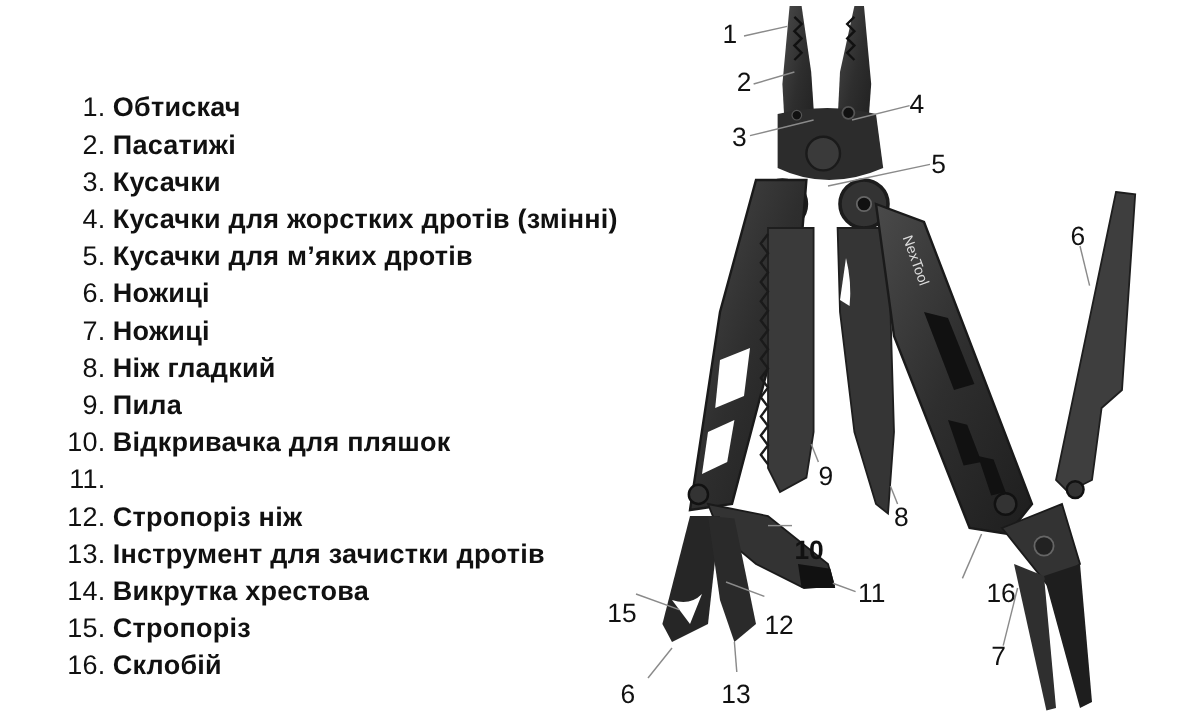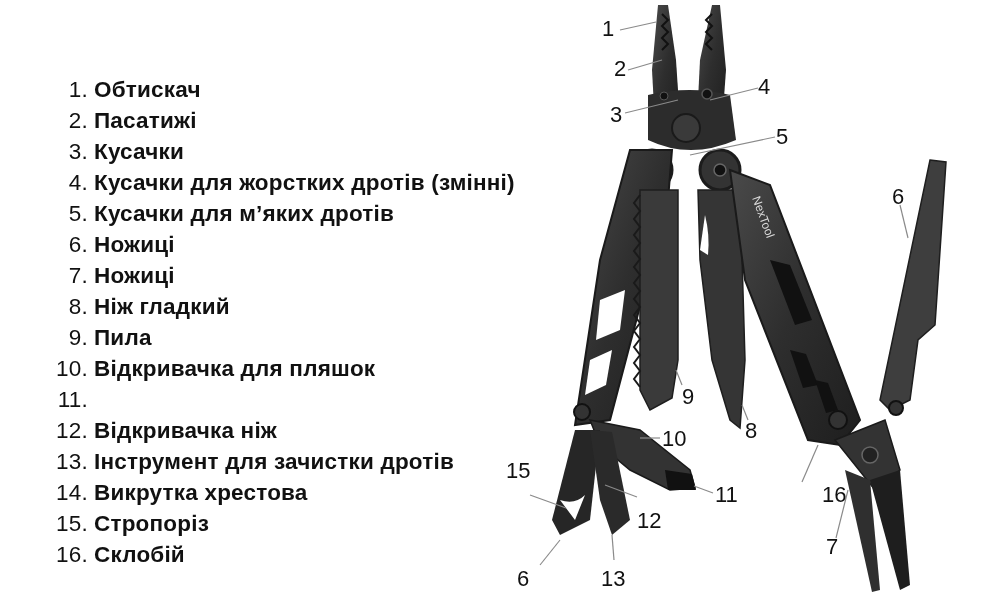--- a/index.html
+++ b/index.html
@@ -54,21 +54,21 @@
     </li>
   <li>
       <span class="num">10.</span>
       <span class="label">Відкривачка для пляшок</span>
     </li>
   <li>
       <span class="num">11.</span>
     </li>
   <li>
       <span class="num">12.</span>
-      <span class="label">Відкривачка ніж</span>
+      <span class="label">Стропоріз ніж</span>
     </li>
   <li>
       <span class="num">13.</span>
       <span class="label">Інструмент для зачистки дротів</span>
     </li>
   <li>
       <span class="num">14.</span>
       <span class="label">Викрутка хрестова</span>
     </li>
   <li>
@@ -181,19 +181,19 @@
 
 <span class="callout" style="left:602px;top:18px;">1</span>
 <span class="callout" style="left:614px;top:58px;">2</span>
 <span class="callout" style="left:610px;top:104px;">3</span>
 <span class="callout" style="left:758px;top:76px;">4</span>
 <span class="callout" style="left:776px;top:126px;">5</span>
 <span class="callout" style="left:892px;top:186px;">6</span>
 <span class="callout" style="left:826px;top:536px;">7</span>
 <span class="callout" style="left:745px;top:420px;">8</span>
 <span class="callout" style="left:682px;top:386px;">9</span>
-<span class="callout" style="left:662px;top:428px;">10</span>
+<span class="callout" style="left:662px;top:448px;font-weight:bold;">10</span>
 <span class="callout" style="left:715px;top:484px;">11</span>
 <span class="callout" style="left:637px;top:490px;margin-top:20px;">12</span>
 <span class="callout" style="left:601px;top:568px;text-align:right;">13</span>
 <span class="callout" style="left:517px;top:568px;">6</span>
-<span class="callout" style="left:506px;top:460px;">15</span>
+<span class="callout" style="left:506px;top:500px;">15</span>
 <span class="callout" style="left:798px;top:484px;margin-left:24px;">16</span>
 
 </body></html>

